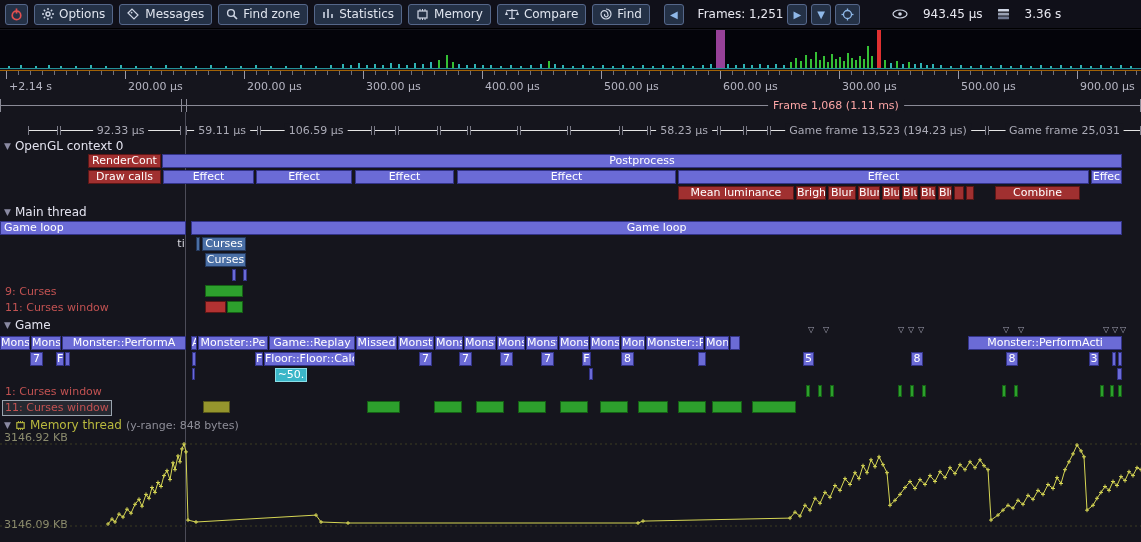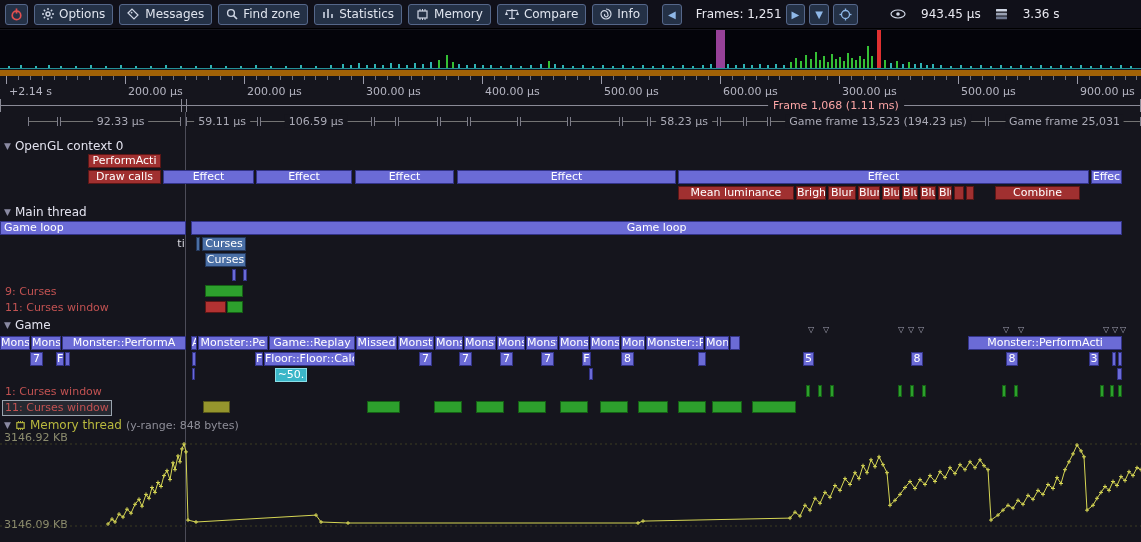--- a/index.html
+++ b/index.html
@@ -14,34 +14,34 @@
   .tbtn.small{padding:0 5px;color:#8fb8e8;font-size:10px;}
   .ticon{display:inline-flex;align-items:center;}
   .tlabel{color:#e8e8f0;font-size:12px;white-space:nowrap;margin-left:10px;}
   .statgrp{display:inline-flex;align-items:center;gap:5px;margin-left:26px;}
   
   .overview{position:absolute;top:30px;left:0;width:1141px;height:38px;background:#04040a;
             border-bottom:1px solid #238f96;}
   .ovbar{position:absolute;bottom:0;width:2px;}
   .ov-c{background:#2fb3b3}.ov-g{background:#35c035}.ov-m{background:#b24cb2;opacity:.85}.ov-r{background:#e03030}
   
-  .ruler{position:absolute;top:70px;left:0;width:1141px;height:27px;border-top:6px solid #a16207;}
+  .ruler{position:absolute;top:70px;left:0;width:1141px;height:27px;border-top:1px solid #a16207;}
   .tick{position:absolute;top:0;width:1px;background:#70707c;}
   .tick.minor{height:4px;}
   .tick.major{height:8px;background:#9a9aa8;}
   .rlabel{position:absolute;top:9px;font-size:11px;color:#b5b5c2;white-space:nowrap;}
   
   .frameband{position:absolute;top:98px;left:0;width:1141px;height:16px;}
   .fline{position:absolute;top:7px;left:0;right:0;height:1px;background:#8a8a96;}
   .ftick{position:absolute;top:1px;width:1px;height:13px;background:#8a8a96;}
   .flabel{position:absolute;top:1px;transform:translateX(-50%);background:#15151d;padding:0 5px;
           color:#fca5a5;font-size:11px;white-space:nowrap;}
   
   .markers{position:absolute;top:116px;left:0;width:1141px;height:16px;}
-  .seg{position:absolute;top:5px;height:1px;background:#737373;}
+  .seg{position:absolute;top:14px;height:1px;background:#e5e5e5;}
   .seg::before,.seg::after{content:'';position:absolute;top:-4px;width:1px;height:9px;background:#7c7c88;}
   .seg::before{left:0;}
   .seg::after{right:0;}
   .seglabel{position:absolute;left:50%;top:0;transform:translate(-50%,-50%);background:#15151d;
             padding:0 4px;color:#aaaab6;font-size:11px;white-space:nowrap;}
   
   .timeline{position:absolute;inset:0;}
   .vline{position:absolute;top:112px;height:430px;width:1px;left:185px;background:#4c4c58;}
   .sechead{position:absolute;left:4px;height:14px;font-size:12px;color:#e2e2ee;white-space:nowrap;display:flex;align-items:center;gap:4px;}
   .tri{color:#8a8aa2;font-size:9px;}
@@ -151,21 +151,21 @@
             </svg>
           </span>
           <span>Compare</span>
         </button>
         <button class="tbtn">
           <span class="ticon">
             <svg width="12" height="12" viewBox="0 0 12 12">
               <path d="M6 1 A5 5 0 1 1 1 6 A3.4 3.4 0 1 1 7.8 6 A1.8 1.8 0 1 1 4.8 6" fill="none" stroke="#cfd6e4" stroke-width="1.2"></path>
             </svg>
           </span>
-          <span>Info</span>
+          <span>Find</span>
         </button>
       </span>
     <span style="display:inline-flex;gap:4px;align-items:center;margin-left:8px;">
       <button class="tbtn small">
           <span>◀</span>
         </button>
       <span class="tlabel">Frames: 1,251</span>
       <button class="tbtn small">
           <span>▶</span>
         </button>
@@ -494,21 +494,22 @@
       </div>
     </div>
 
   <div class="vline"></div>
 
   <div class="timeline">
       <div class="sechead" style="top: 139px;">
         <span class="tri">▼</span>
         <span class="secname">OpenGL context 0</span>
       </div>
-      <div class="zone c-red" style="left: 88px; width: 73px; top: 154px;"><span class="zl">PerformActi</span></div>
+      <div class="zone c-red" style="left: 88px; width: 73px; top: 154px;"><span class="zl">RenderCont</span></div>
+      <div class="zone c-purple" style="left: 162px; width: 960px; top: 154px;"><span class="zl">Postprocess</span></div>
       <div class="zone c-red" style="left: 88px; width: 73px; top: 170px;"><span class="zl">Draw calls</span></div>
       <div class="zone c-purple" style="left: 163px; width: 91px; top: 170px;"><span class="zl">Effect</span></div>
       <div class="zone c-purple" style="left: 256px; width: 96px; top: 170px;"><span class="zl">Effect</span></div>
       <div class="zone c-purple" style="left: 355px; width: 99px; top: 170px;"><span class="zl">Effect</span></div>
       <div class="zone c-purple" style="left: 457px; width: 219px; top: 170px;"><span class="zl">Effect</span></div>
       <div class="zone c-purple" style="left: 678px; width: 411px; top: 170px;"><span class="zl">Effect</span></div>
       <div class="zone c-purple" style="left: 1091px; width: 31px; top: 170px;"><span class="zl">Effec</span></div>
       <div class="zone c-red" style="left: 678px; width: 116px; top: 186px;"><span class="zl">Mean luminance</span></div>
       <div class="zone c-red" style="left: 796px; width: 30px; top: 186px;"><span class="zl">Brigh</span></div>
       <div class="zone c-red" style="left: 828px; width: 28px; top: 186px;"><span class="zl">Blur</span></div>

